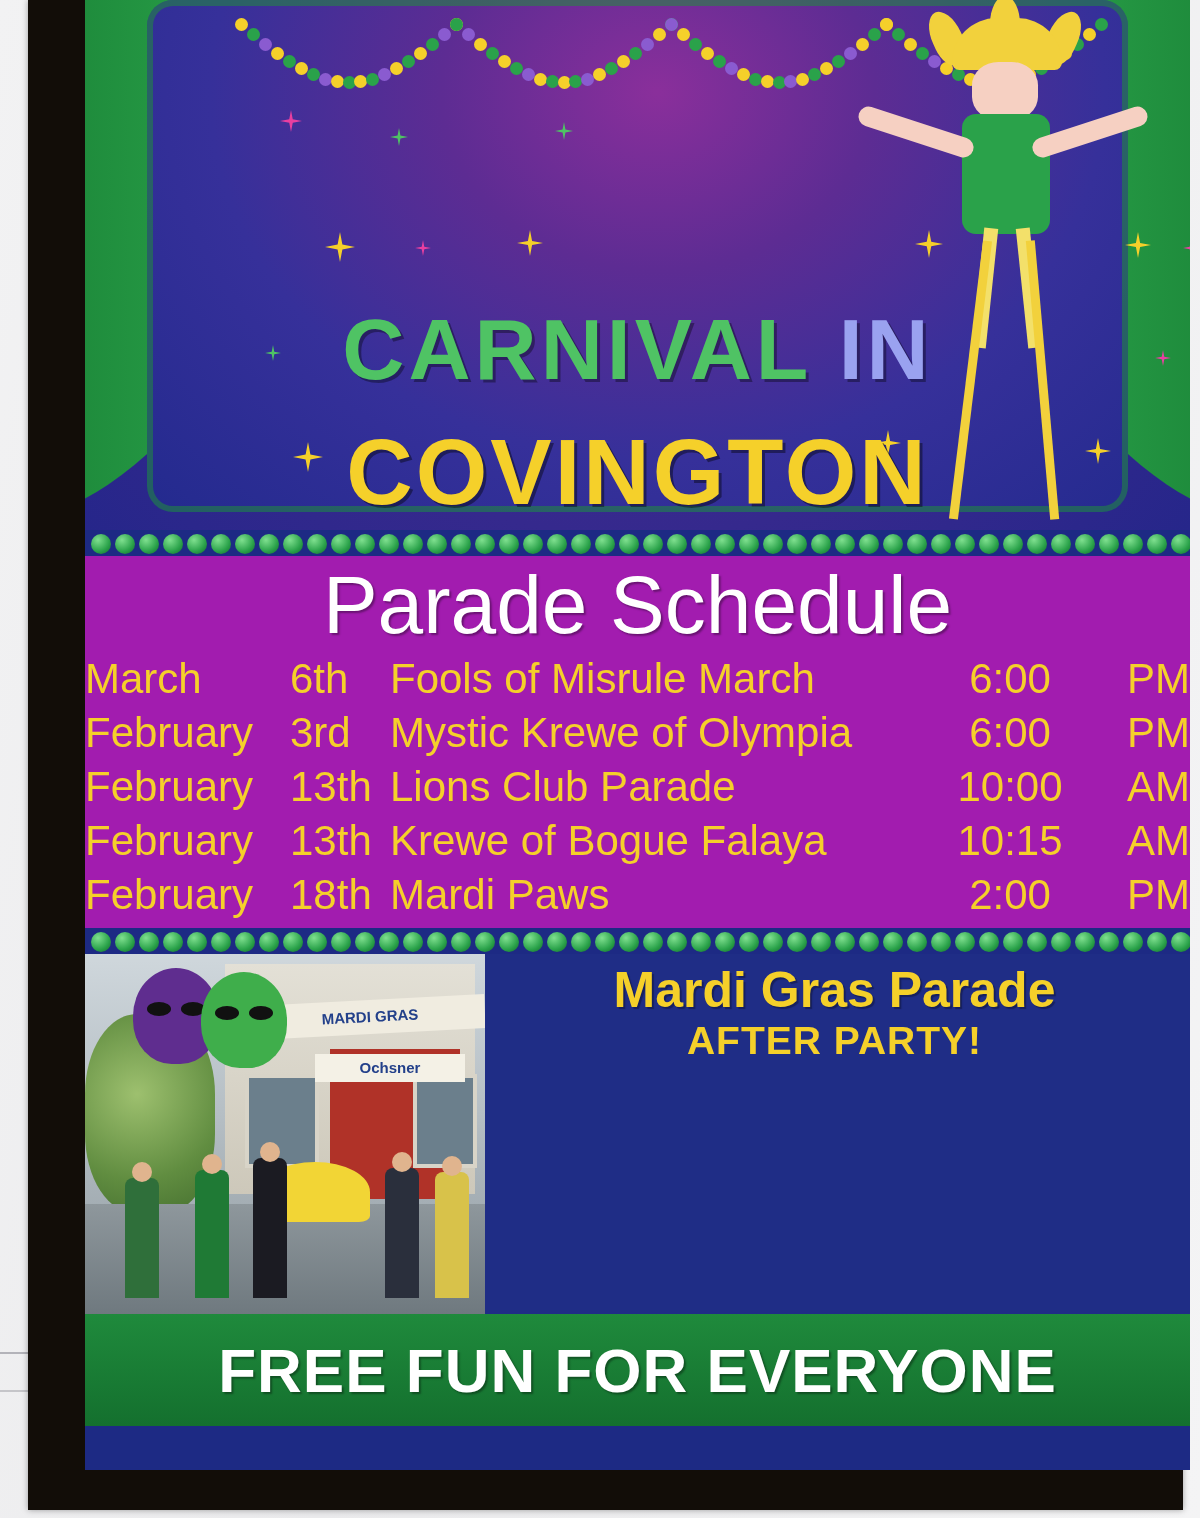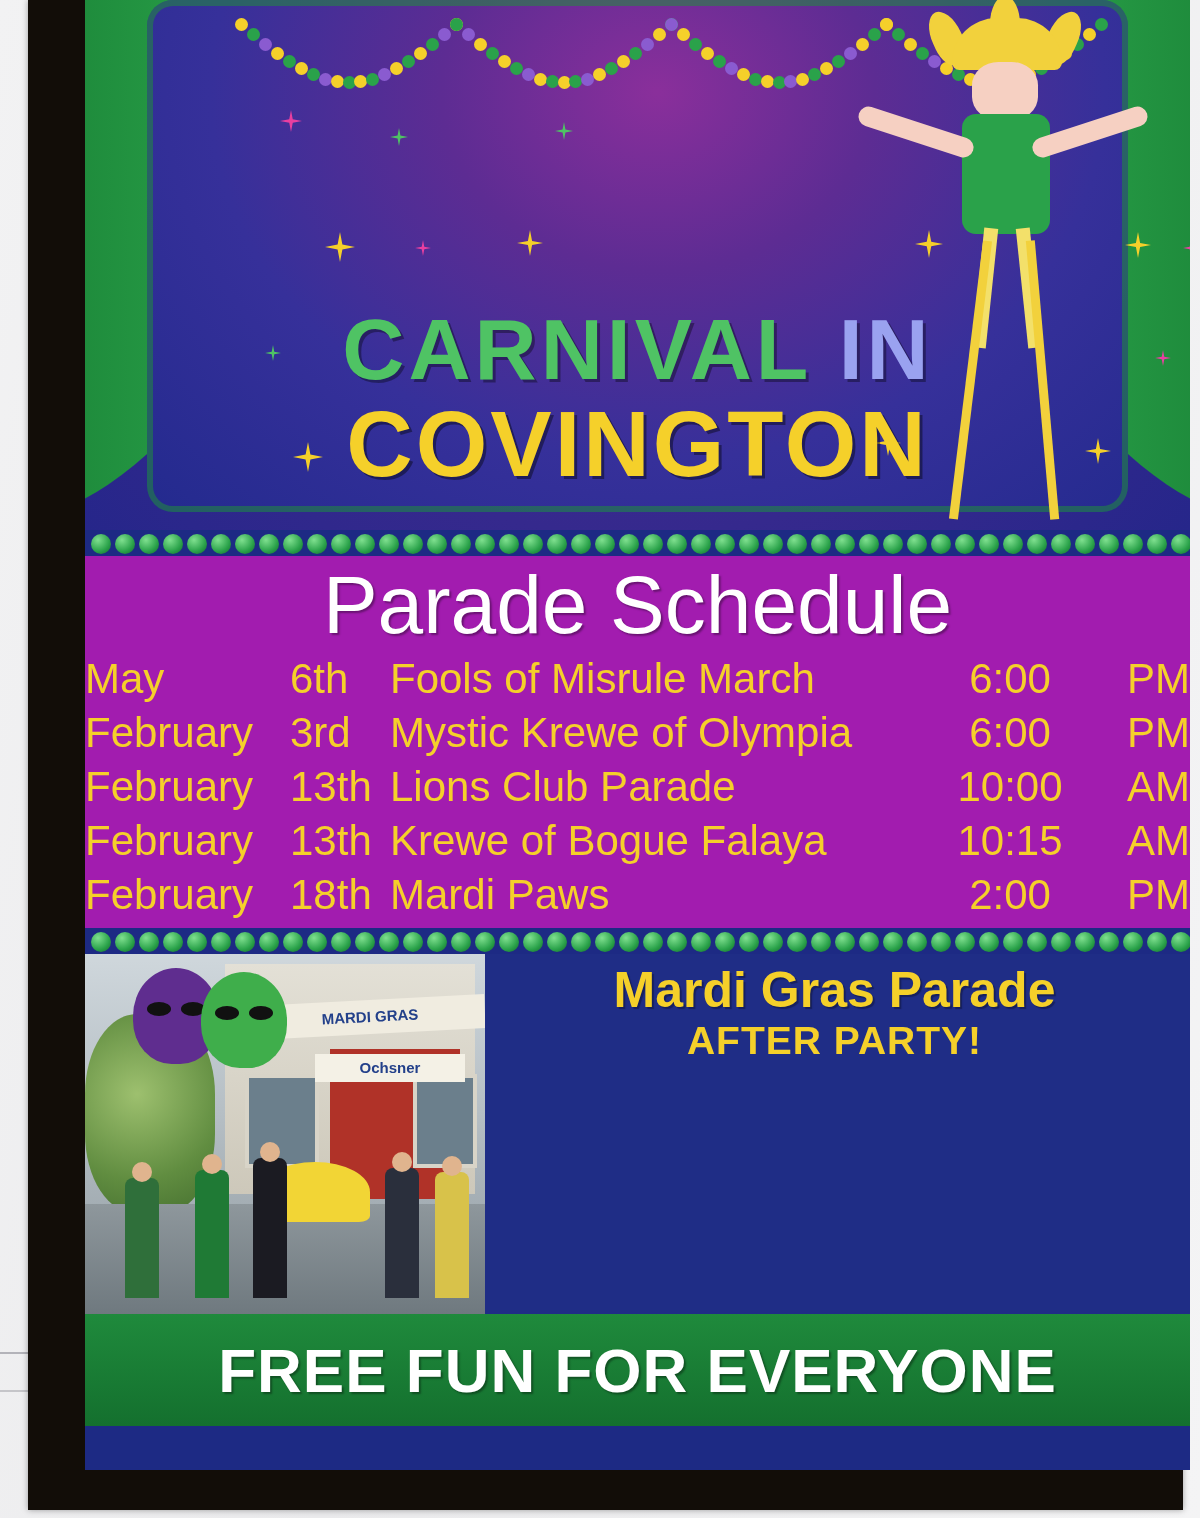--- a/index.html
+++ b/index.html
@@ -156,21 +156,21 @@
     font-size: 86px;
     font-weight: bold;
     letter-spacing: 4px;
     font-family: "Liberation Sans", sans-serif;
     text-shadow: 3px 3px 0 rgba(0,0,0,.35);
   }
   .title-carnival .w1 { color:#4fc364; }
   .title-carnival .w2 { color:#9aa2f0; }
   .title-covington {
     position: absolute;
-    left: 0; right: 0; top: 392px;
+    left: 0; right: 0; top: 420px;
     text-align: center;
     font-size: 92px;
     font-weight: bold;
     letter-spacing: 3px;
     color: #f5d02a;
     text-shadow: 3px 3px 0 rgba(0,0,0,.4);
   }
 
   
   .bead-row {
@@ -518,21 +518,21 @@
           <div class="b" style="left: 1038px;"></div>
           <div class="b" style="left: 1062px;"></div>
           <div class="b" style="left: 1086px;"></div>
         </div>
 
       <div class="schedule">
         <div class="sched-title">Parade Schedule</div>
         <table class="sched">
           <tbody id="sched-body">
               <tr>
-                <td class="month">May</td>
+                <td class="month">March</td>
                 <td class="day">6th</td>
                 <td class="event">Fools of Misrule March</td>
                 <td class="time">6:00</td>
                 <td class="ampm">PM</td>
               </tr>
               <tr>
                 <td class="month">February</td>
                 <td class="day">3rd</td>
                 <td class="event">Mystic Krewe of Olympia</td>
                 <td class="time">6:00</td>

